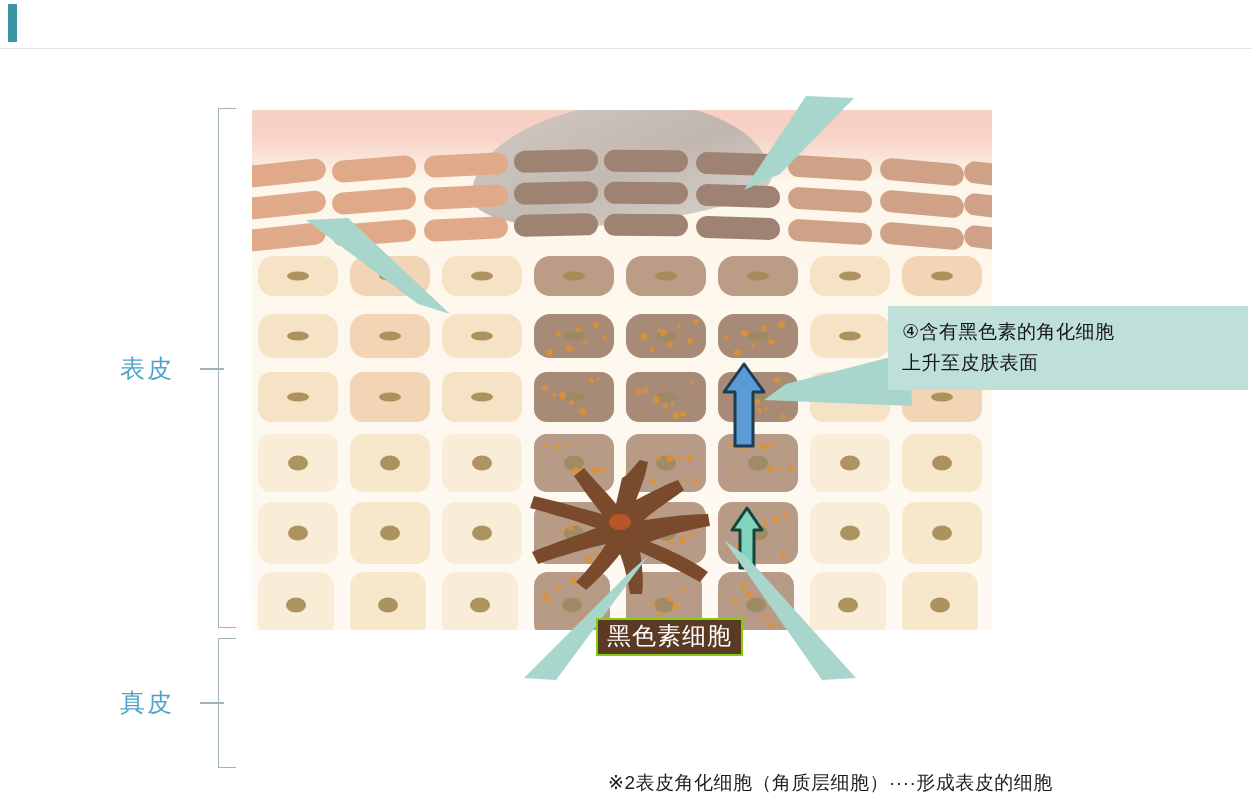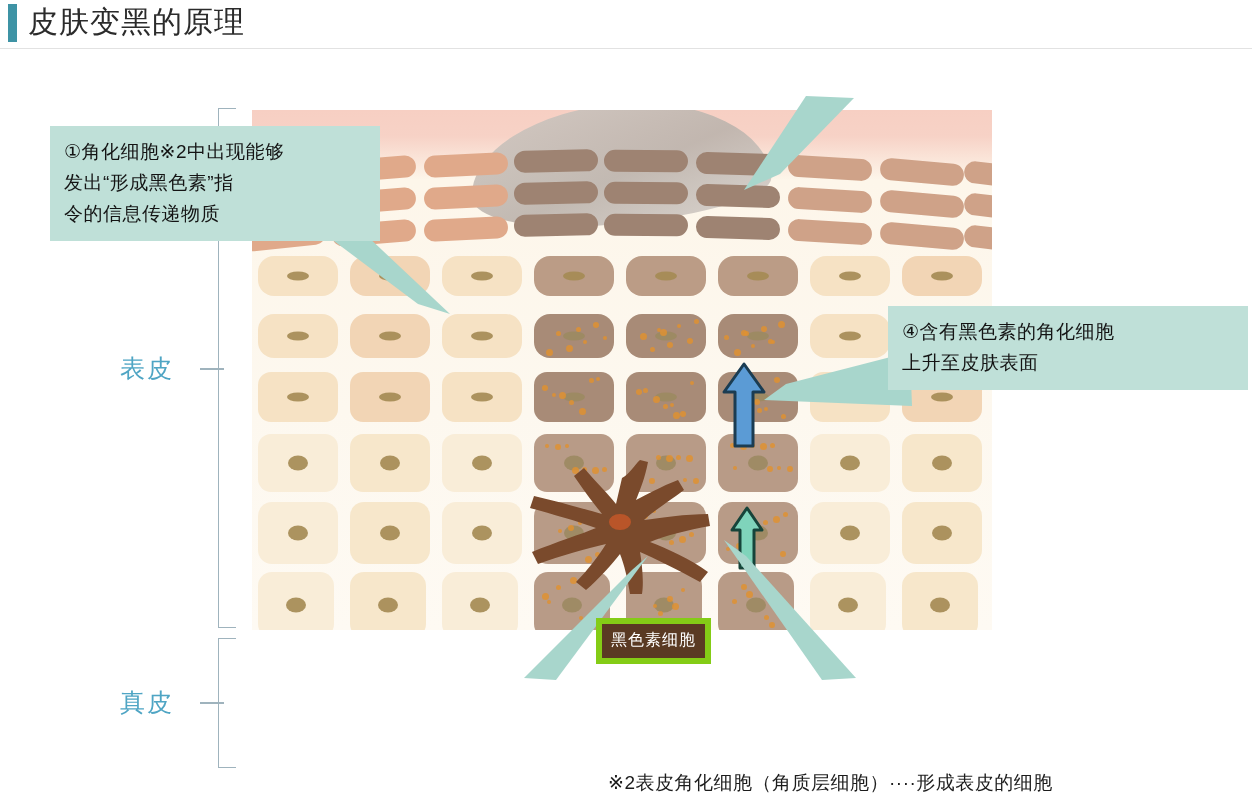--- a/index.html
+++ b/index.html
@@ -127,45 +127,44 @@
     letter-spacing: .5px;
   }
   .pointer { position: absolute; }
   .pointer svg { display: block; }
 
   #melano-tag {
     position: absolute;
     left: 596px; top: 618px;
     background: #5a3a23;
     color: #ffffff;
-    font-size: 16px;
+    font-size: 24px;
     line-height: 26px;
     padding: 3px 9px 5px 9px;
-    border: 6px solid #84cc16;
+    border: 2px solid #84cc16;
     letter-spacing: 1px;
     white-space: nowrap;
   }
 
   #footnote {
     position: absolute;
     left: 608px; top: 770px;
     font-size: 19px;
     line-height: 26px;
     color: #1c1c1c;
     letter-spacing: .5px;
     white-space: nowrap;
   }
 </style>
 </head>
 <body>
 
 <div id="page">
 
   <div id="title-accent"></div>
-  <div id="page-title">皮肤变黑的原理</div>
   <div id="header-rule"></div>
 
   <div id="skin-figure">
     <div id="peel-flake"></div>
     <div id="cells-layer">
         <div class="corneo" style="left: -10px; top: 52px; width: 84px; height: 22px; background: rgb(224, 169, 138); border-radius: 12px; transform: rotate(-6.1deg);"></div>
         <div class="corneo" style="left: 80px; top: 48px; width: 84px; height: 22px; background: rgb(224, 169, 138); border-radius: 12px; transform: rotate(-4.5deg);"></div>
         <div class="corneo" style="left: 172px; top: 44px; width: 84px; height: 22px; background: rgb(224, 169, 138); border-radius: 12px; transform: rotate(-2.9deg);"></div>
         <div class="corneo" style="left: 262px; top: 40px; width: 84px; height: 22px; background: rgb(158, 131, 114); border-radius: 12px; transform: rotate(-1.3deg);"></div>
         <div class="corneo" style="left: 352px; top: 40px; width: 84px; height: 22px; background: rgb(158, 131, 114); border-radius: 12px; transform: rotate(0.3deg);"></div>
@@ -526,23 +525,20 @@
       <path d="M128 0 L112 14 L4 122 L36 124 Z" fill="#a8d6cc"></path>
     </svg>
   </div>
 
   <div class="pointer" style="left:718px; top:540px;">
     <svg width="140" height="142" viewBox="0 0 140 142">
       <path d="M6 0 L28 16 L138 138 L104 140 Z" fill="#a8d6cc"></path>
     </svg>
   </div>
 
-  <div class="callout" style="left:50px; top:126px; width:330px;">①角化细胞※2中出现能够
-  发出“形成黑色素”指
-  令的信息传递物质</div>
 
 
   <div class="callout" style="left:888px; top:306px; width:360px;">④含有黑色素的角化细胞
   上升至皮肤表面</div>
 
 
 
   <div id="melano-tag">黑色素细胞</div>
 
   <div id="footnote">※2表皮角化细胞（角质层细胞）····形成表皮的细胞</div>

